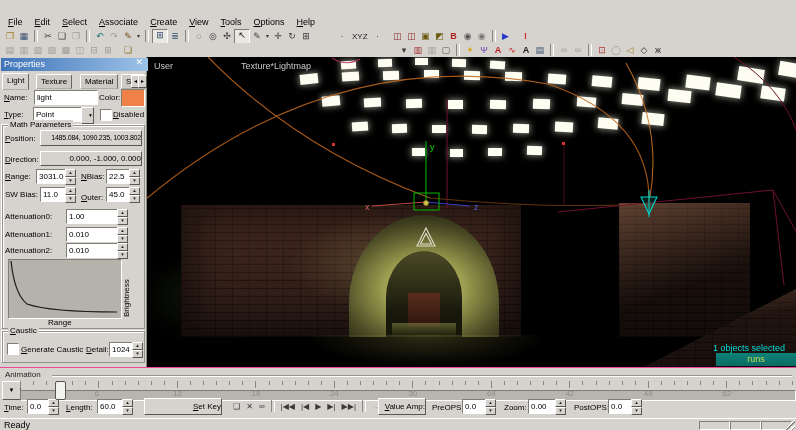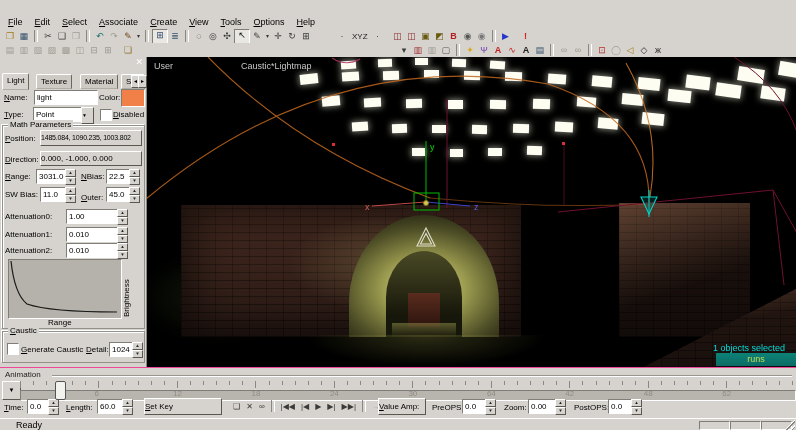--- a/index.html
+++ b/index.html
@@ -25,21 +25,21 @@
   .tb-icon.dis{color:#9e9b93!important}
   .tb-icon.dd{width:7px;font-size:6px}
   .tb-active{border:1px solid;border-color:#807d76 #fff #fff #807d76;background:#e9e7e1;line-height:11px}
   .tb-sep{flex:none;width:2px;height:12px;border-left:1px solid #8a877f;border-right:1px solid #fff;margin:0 3px}
   .tb-text{flex:none;font-size:8px;padding:0 3px;color:#222}
   
   .lbl{position:absolute;font-size:8px;white-space:nowrap}
   .lbl u,[data-accel] u{text-decoration:underline}
   .field{position:absolute;font-size:8px;line-height:11px;padding:1px 2px;background:#fff;
     border:1px solid;border-color:#807d76 #fff #fff #807d76;white-space:nowrap;overflow:hidden}
-  .btn{position:absolute;font-size:8px;text-align:left;background:#d6d3ce;
+  .btn{position:absolute;font-size:8px;text-align:right;background:#d6d3ce;
     border:1px solid;border-color:#fff #5a5751 #5a5751 #fff;overflow:hidden;white-space:nowrap}
   .spin{position:absolute;width:11px;height:15px;display:flex;flex-direction:column}
   .spin i{flex:1;font-style:normal;font-size:4.5px;line-height:6px;text-align:center;color:#222;
     background:#d6d3ce;border:1px solid;border-color:#fff #5a5751 #5a5751 #fff}
   .cb{position:absolute;width:10px;height:10px;background:#fff;border:1px solid;border-color:#807d76 #fff #fff #807d76}
   .grp{position:absolute;border:1px solid #92908a;box-shadow:1px 1px 0 #fff inset, -1px -1px 0 #fff}
   .grp-lgd{position:absolute;background:#d6d3ce;padding:0 2px;font-size:8px;white-space:nowrap}
   
   #props{position:absolute;left:0;top:57px;width:146px;height:310px;background:#d6d3ce;z-index:10;
     border-right:1px solid #8a877f}
@@ -103,21 +103,21 @@
   .tick.major{height:7px}
   .tick-label{position:absolute;top:8px;font-size:8px;color:#8f8c84;z-index:2}
   #tl-handle{position:absolute;left:55px;top:13px;width:9px;height:17px;background:#f2f2ee;
     border:1px solid #555;border-radius:2px;z-index:3}
   #dd-btn{position:absolute;left:2px;top:13px;width:17px;height:17px;font-size:6px;line-height:16px;text-align:center;
     background:#d6d3ce;border:1px solid;border-color:#fff #5a5751 #5a5751 #fff}
   #transport{position:absolute;left:202px;top:31px;height:14px;display:flex;align-items:center}
   #transport .tb-icon{width:auto;padding:0 3px;font-size:8px}
   
   #status{position:absolute;left:0;top:418px;width:796px;height:12px;background:#d6d3ce;border-top:1px solid #fff}
-  #status-text{position:absolute;left:16px;top:1px;font-size:9px}
+  #status-text{position:absolute;left:4px;top:1px;font-size:9px}
   .st-box{position:absolute;top:2px;width:29px;height:7px;border:1px solid;border-color:#807d76 #fff #fff #807d76}
   #grip{position:absolute;right:1px;bottom:1px;width:11px;height:11px;clip-path:polygon(100% 0,100% 100%,0 100%);
     background:repeating-linear-gradient(135deg,#fff 0 1px,#8a8780 1px 2px,transparent 2px 4px)}
 </style>
 </head>
 <body>
 
 <div id="app">
 
 
@@ -202,20 +202,21 @@
       <span class="tb-icon dis">∞</span>
       <span class="tb-sep"></span>
       <span class="tb-icon" style="color: rgb(176, 48, 48);">⊡</span>
       <span class="tb-icon dis">◯</span>
       <span class="tb-icon" style="color: rgb(154, 122, 24);">◁</span>
       <span class="tb-icon" style="color: rgb(48, 48, 48);">◇</span>
       <span class="tb-icon" style="color: rgb(48, 48, 48);">ж</span>
     </div>
 
   <div id="props">
+    <div id="props-title">Properties</div>
     <span id="props-close">✕</span>
     <div class="tab active" style="left:2px">Light</div>
     <div class="tab" style="left:36px">Texture</div>
     <div class="tab" style="left:80px">Material</div>
     <div class="tab" style="left:121px;width:14px">Shot</div>
     <div class="tab-scroll" style="left:131px">◄</div>
     <div class="tab-scroll" style="left:138px">►</div>
 
     <span class="lbl" style="left:4px;top:36px" data-accel=""><u>N</u>ame:</span>
     <div class="field" style="left:34px;top:33px;width:58px;height:11px">light</div>
@@ -391,21 +392,21 @@
         <line x1="503" y1="133" x2="503" y2="160"></line>
         <path d="M495,140 L511,140 L503,157 Z" fill="rgba(0,120,110,0.25)"></path>
       </g>
       <g fill="#d83030" stroke="none">
         <rect x="186" y="86" width="3" height="3"></rect>
         <rect x="416" y="85" width="3" height="3"></rect>
       </g>
     </svg>
 
     <span class="vp-lbl" style="left:8px">User</span>
-    <span class="vp-lbl" style="left:95px">Caustic*Lightmap</span>
+    <span class="vp-lbl" style="left:95px">Texture*Lightmap</span>
     <div id="sel-text">1 objects selected</div>
     <div id="runs-bar">runs</div>
   </div>
 
   <div id="anim">
     <span id="anim-title">Animation</span>
     <div id="anim-div"></div>
     <div id="dd-btn">▼</div>
     <div id="ruler">
       <div id="ruler-track"></div>

